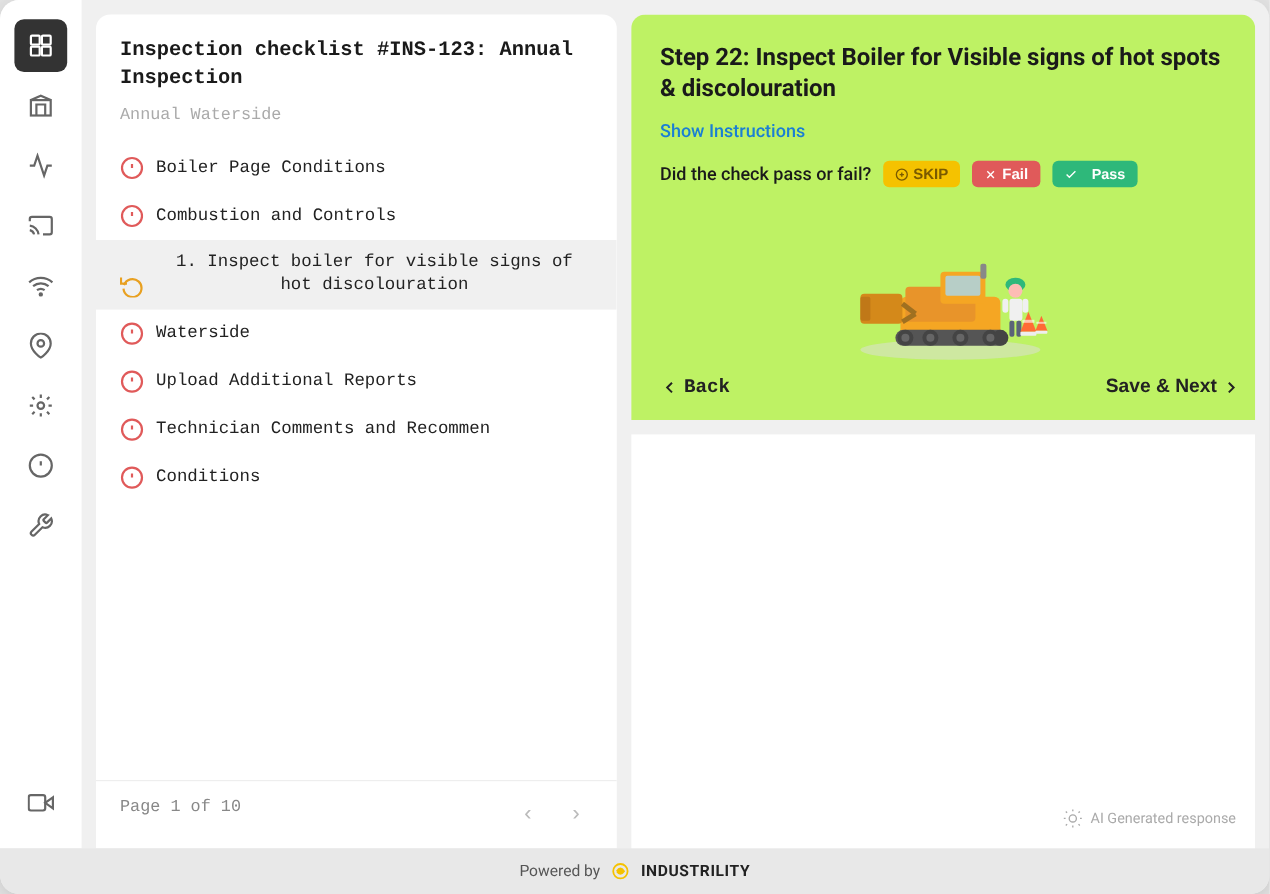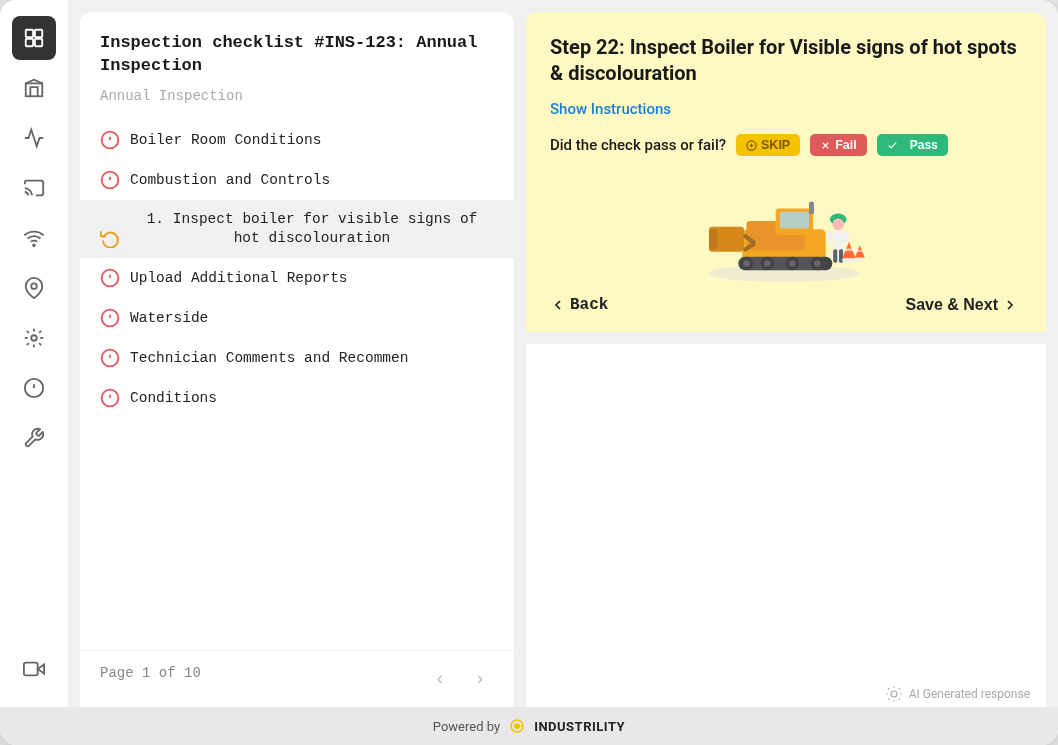--- a/index.html
+++ b/index.html
@@ -188,23 +188,23 @@
     }
     
     .right-column {
       flex: 1;
       display: flex;
       flex-direction: column;
       gap: 12px;
       overflow: hidden;
     }
     .right-panel-top {
-      background: #fef9c3;
+      background: #bef264;
       border-radius: 12px 12px 0 0;
-      padding: 22px 28px 18px 24px;
+      padding: 22px 12px 18px 24px;
       flex-shrink: 0;
     }
     .step-title {
       font-size: 20px;
       font-weight: 700;
       color: #1a1a1a;
       line-height: 1.3;
       margin-bottom: 14px;
     }
     .show-instructions-link {
@@ -213,20 +213,21 @@
       font-weight: 500;
       cursor: pointer;
       margin-bottom: 16px;
       display: block;
     }
     .check-question-row {
       display: flex;
       align-items: center;
       gap: 10px;
       flex-wrap: wrap;
+      margin-bottom: 18px;
     }
     .check-question-text {
       font-size: 15px;
       color: #1a1a1a;
       font-weight: 500;
     }
     .btn-skip {
       background: #F5C200;
       color: #7a5a00;
       border: none;
@@ -307,21 +308,21 @@
     }
     .right-panel-bottom {
       background: #fff;
       border-radius: 0;
       flex: 1;
       position: relative;
       min-height: 0;
     }
     .ai-response-label {
       position: absolute;
-      bottom: 4px;
+      bottom: 16px;
       right: 16px;
       display: flex;
       align-items: center;
       gap: 6px;
       color: #aaa;
       font-size: 12px;
     }
     .ai-icon {
       width: 18px;
       height: 18px;
@@ -428,31 +429,31 @@
             <rect x="1" y="5" width="15" height="14" rx="2"></rect>
         </svg>
       </div>
     </div>
 
     <div class="content-area">
 
       <div class="left-panel">
         <div class="left-panel-header">
           <div class="checklist-title">Inspection checklist #INS-123: Annual Inspection</div>
-          <div class="checklist-subtitle">Annual Inspection</div>
+          <div class="checklist-subtitle">Annual Waterside</div>
         </div>
         <div class="left-panel-items">
 
           <div class="checklist-item">
             <svg class="item-icon-exclaim" viewBox="0 0 24 24" fill="none" stroke="#e05a5a" stroke-width="2.2">
               <circle cx="12" cy="12" r="10"></circle>
                 <line x1="12" y1="8" x2="12" y2="12"></line>
                 <line x1="12" y1="16" x2="12.01" y2="16" stroke-width="3"></line>
             </svg>
-            <span>Boiler Room Conditions</span>
+            <span>Boiler Page Conditions</span>
           </div>
 
           <div class="checklist-item">
             <svg class="item-icon-exclaim" viewBox="0 0 24 24" fill="none" stroke="#e05a5a" stroke-width="2.2">
               <circle cx="12" cy="12" r="10"></circle>
                 <line x1="12" y1="8" x2="12" y2="12"></line>
                 <line x1="12" y1="16" x2="12.01" y2="16" stroke-width="3"></line>
             </svg>
             <span>Combustion and Controls</span>
           </div>
@@ -465,30 +466,30 @@
             </svg>
             <span class="active-item-text">1. Inspect boiler for visible signs of hot discolouration</span>
           </div>
 
           <div class="checklist-item">
             <svg class="item-icon-exclaim" viewBox="0 0 24 24" fill="none" stroke="#e05a5a" stroke-width="2.2">
               <circle cx="12" cy="12" r="10"></circle>
                 <line x1="12" y1="8" x2="12" y2="12"></line>
                 <line x1="12" y1="16" x2="12.01" y2="16" stroke-width="3"></line>
             </svg>
-            <span>Upload Additional Reports</span>
+            <span>Waterside</span>
           </div>
 
           <div class="checklist-item">
             <svg class="item-icon-exclaim" viewBox="0 0 24 24" fill="none" stroke="#e05a5a" stroke-width="2.2">
               <circle cx="12" cy="12" r="10"></circle>
                 <line x1="12" y1="8" x2="12" y2="12"></line>
                 <line x1="12" y1="16" x2="12.01" y2="16" stroke-width="3"></line>
             </svg>
-            <span>Waterside</span>
+            <span>Upload Additional Reports</span>
           </div>
 
           <div class="checklist-item">
             <svg class="item-icon-exclaim" viewBox="0 0 24 24" fill="none" stroke="#e05a5a" stroke-width="2.2">
               <circle cx="12" cy="12" r="10"></circle>
                 <line x1="12" y1="8" x2="12" y2="12"></line>
                 <line x1="12" y1="16" x2="12.01" y2="16" stroke-width="3"></line>
             </svg>
             <span>Technician Comments and Recommen</span>
           </div>

